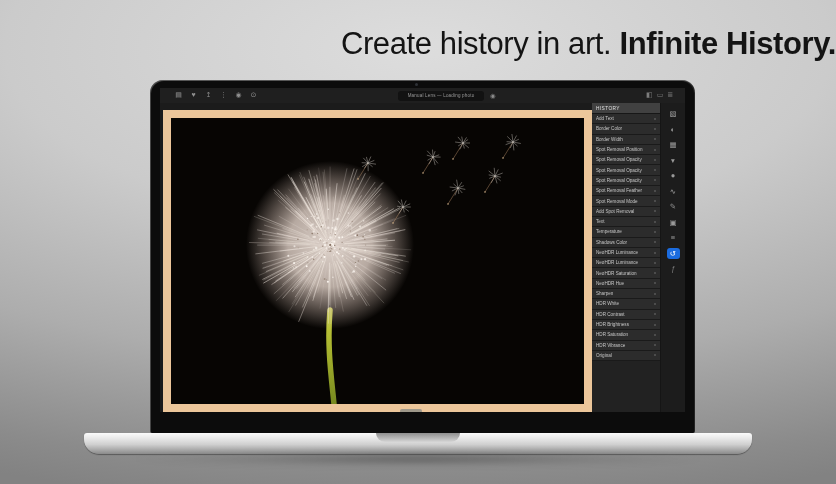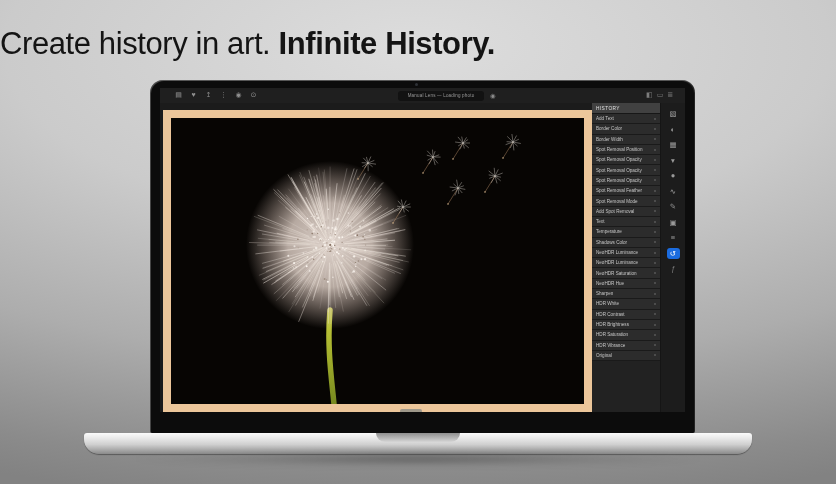--- a/index.html
+++ b/index.html
@@ -3,21 +3,21 @@
 <meta charset="utf-8">
 <style>
   * { margin:0; padding:0; box-sizing:border-box; }
   html,body { width:836px; height:484px; overflow:hidden; }
   body {
     font-family:"Liberation Sans", sans-serif;
     background: radial-gradient(130% 95% at 50% 10%, #dddddd 0%, #cbcbcb 38%, #adadad 68%, #8b8b8b 92%, #828282 100%);
     position:relative;
   }
   .headline {
-    position:absolute; top:26px; left:0; width:836px; text-align:left;
+    position:absolute; top:26px; left:0; width:836px; text-align:right;
     font-size:31px; color:#141414; letter-spacing:-0.4px; font-weight:400;
   }
   .headline strong { font-weight:700; }
 
   
   .bezel {
     position:absolute; left:150px; top:80px; width:545px; height:353px;
     background:#0c0c0c; border-radius:13px 13px 2px 2px;
     box-shadow: inset 1px 1px 0 rgba(220,220,220,0.28), inset -1px 1px 0 rgba(150,150,150,0.18);
   }

